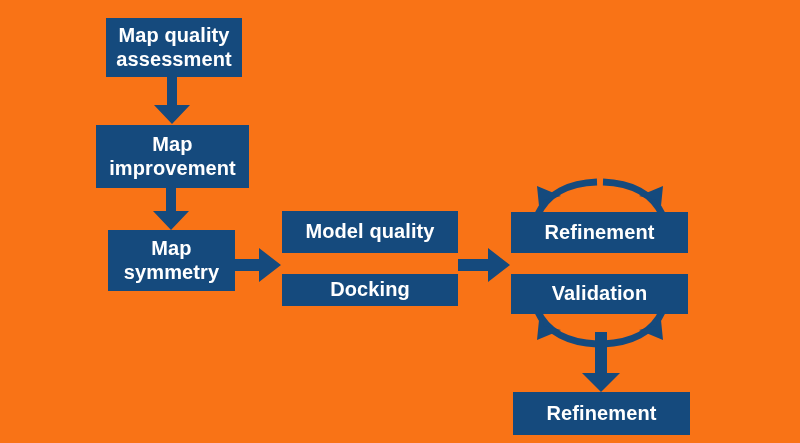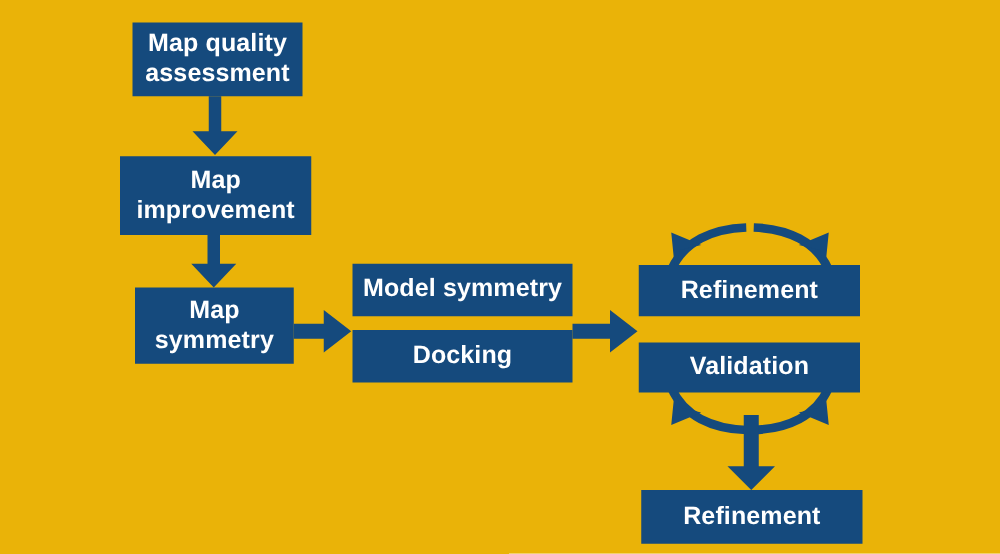--- a/index.html
+++ b/index.html
@@ -7,21 +7,21 @@
     padding: 0;
     background: #ffffff;
   }
   body {
     font-family: "Liberation Sans", sans-serif;
   }
   #canvas {
     position: relative;
     width: 800px;
     height: 443px;
-    background: #eab308;
+    background: #f97316;
     overflow: hidden;
   }
   .node {
     position: absolute;
     background: #154A7D;
     color: #ffffff;
     display: flex;
     align-items: center;
     justify-content: center;
     text-align: center;
@@ -100,24 +100,24 @@
     <span class="label">Map
 improvement</span>
   </div>
 
   <div class="node" style="left:108px; top:230px; width:127px; height:61px;">
     <span class="label">Map
 symmetry</span>
   </div>
 
   <div class="node" style="left:282px; top:211px; width:176px; height:42px;">
-    <span class="label">Model symmetry</span>
+    <span class="label">Model quality</span>
   </div>
 
-  <div class="node" style="left:282px; top:264px; width:176px; height:42px;">
+  <div class="node" style="left:282px; top:274px; width:176px; height:32px;">
     <span class="label">Docking</span>
   </div>
 
   <div class="node" style="left:511px; top:274px; width:177px; height:40px;">
     <span class="label">Validation</span>
   </div>
 
   <div class="node" style="left:511px; top:212px; width:177px; height:41px;">
     <span class="label">Refinement</span>
   </div>

